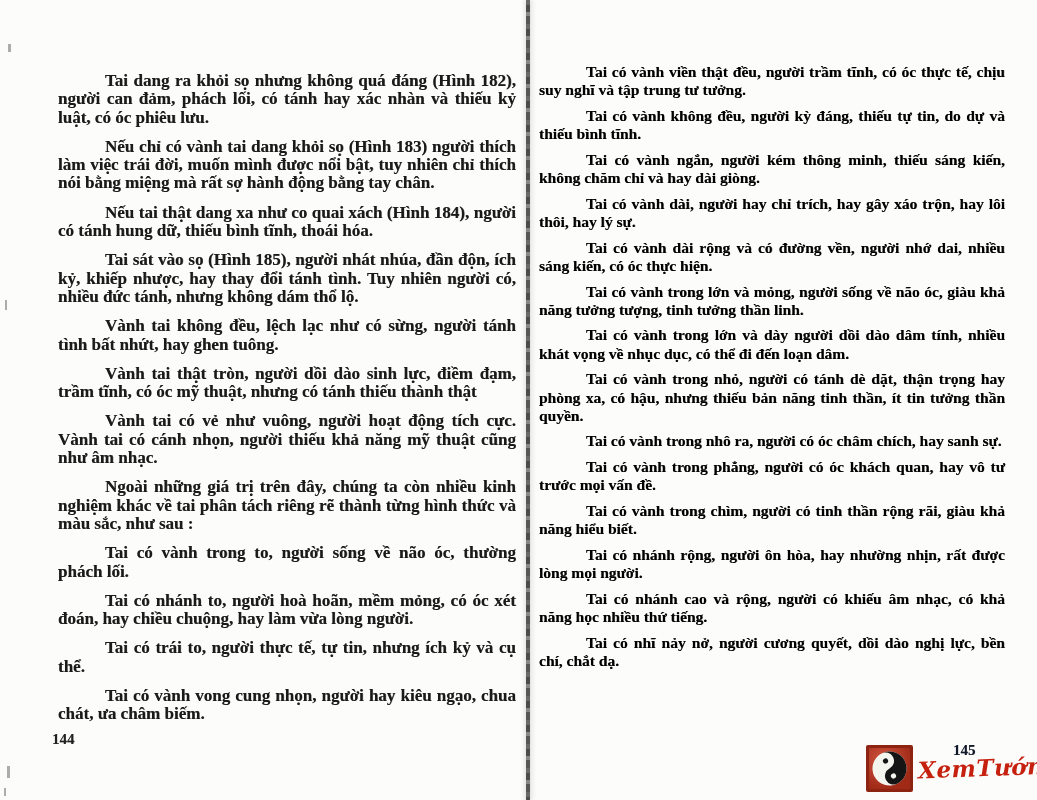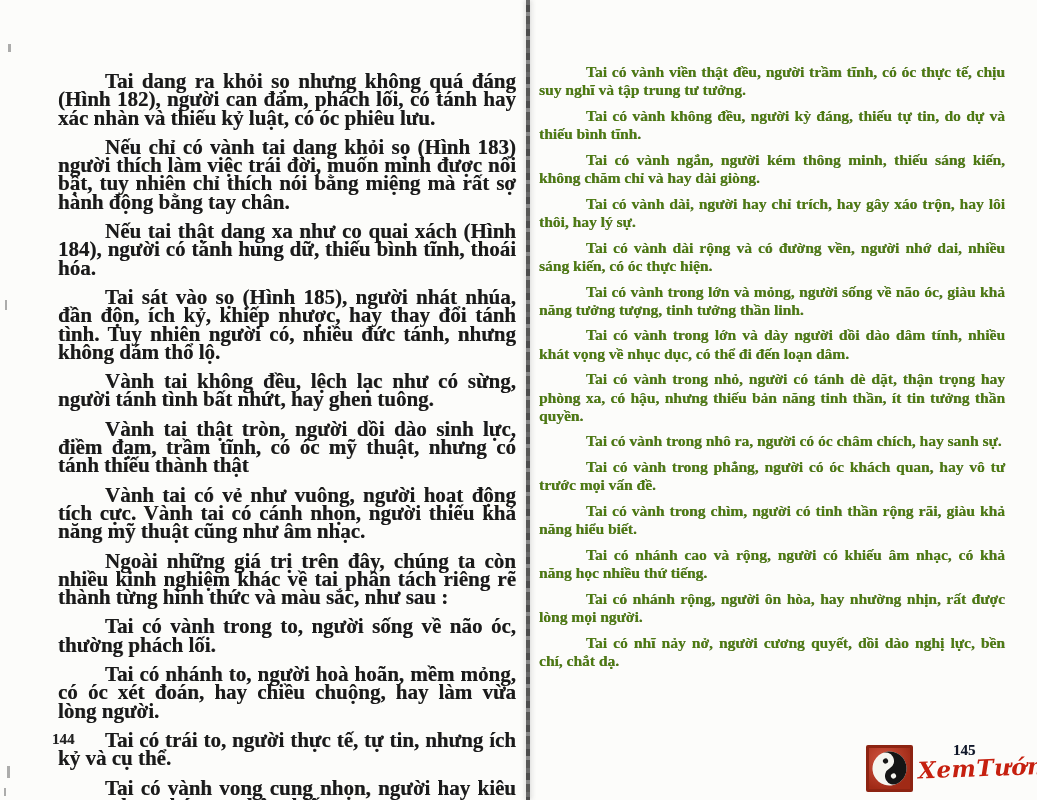--- a/index.html
+++ b/index.html
@@ -40,24 +40,24 @@
   .page p {
     margin: 0;
     text-align: justify;
     text-indent: 47px;
     font-weight: bold;
     color: #1a1a1a;
     text-shadow: 0.3px 0.3px 0 rgba(20,20,20,.55);
   }
 
   .page-left { left: 58px; top: 72px; width: 458px; }
-  .page-left p { font-size: 21px; line-height: 18.3px; margin-bottom: 11px; }
+  .page-left p { font-size: 17px; line-height: 18.3px; margin-bottom: 11px; }
 
   .page-right { left: 539px; top: 63px; width: 466px; }
-  .page-right p { font-size: 15.5px; line-height: 18.2px; margin-bottom: 7.5px; color: #4d7c0f; }
+  .page-right p { font-size: 15.5px; line-height: 18.2px; margin-bottom: 7.5px; color: #000000; }
 
   .pagenum {
     position: absolute;
     font-weight: bold;
     font-size: 15px;
     color: #222;
     text-shadow: 0.3px 0.3px 0 rgba(20,20,20,.5);
     text-align: center;
   }
   .pagenum-left  { left: 52px;  top: 731px; }
@@ -122,22 +122,22 @@
     <p>Tai có vành không đều, người kỳ đáng, thiếu tự tin, do dự và thiếu bình tĩnh.</p>
     <p>Tai có vành ngắn, người kém thông minh, thiếu sáng kiến, không chăm chỉ và hay dài giòng.</p>
     <p>Tai có vành dài, người hay chỉ trích, hay gây xáo trộn, hay lôi thôi, hay lý sự.</p>
     <p>Tai có vành dài rộng và có đường vền, người nhớ dai, nhiều sáng kiến, có óc thực hiện.</p>
     <p>Tai có vành trong lớn và mỏng, người sống về não óc, giàu khả năng tưởng tượng, tinh tưởng thần linh.</p>
     <p>Tai có vành trong lớn và dày người dồi dào dâm tính, nhiều khát vọng về nhục dục, có thể đi đến loạn dâm.</p>
     <p>Tai có vành trong nhỏ, người có tánh dè dặt, thận trọng hay phòng xa, có hậu, nhưng thiếu bản năng tinh thần, ít tin tưởng thần quyền.</p>
     <p>Tai có vành trong nhô ra, người có óc châm chích, hay sanh sự.</p>
     <p>Tai có vành trong phẳng, người có óc khách quan, hay vô tư trước mọi vấn đề.</p>
     <p>Tai có vành trong chìm, người có tinh thần rộng rãi, giàu khả năng hiểu biết.</p>
+    <p>Tai có nhánh rộng, người ôn hòa, hay nhường nhịn, rất được lòng mọi người.</p>
     <p>Tai có nhánh cao và rộng, người có khiếu âm nhạc, có khả năng học nhiều thứ tiếng.</p>
-    <p>Tai có nhánh rộng, người ôn hòa, hay nhường nhịn, rất được lòng mọi người.</p>
     <p>Tai có nhĩ nảy nở, người cương quyết, dồi dào nghị lực, bền chí, chắt dạ.</p>
   </div>
 
   <div class="pagenum pagenum-left">144</div>
   <div class="pagenum pagenum-right">145</div>
 
   <div class="watermark">
     <div class="wm-logo">
       <svg viewBox="0 0 100 100" aria-hidden="true">
         <circle cx="50" cy="50" r="46" fill="#f5f5f0"></circle>

